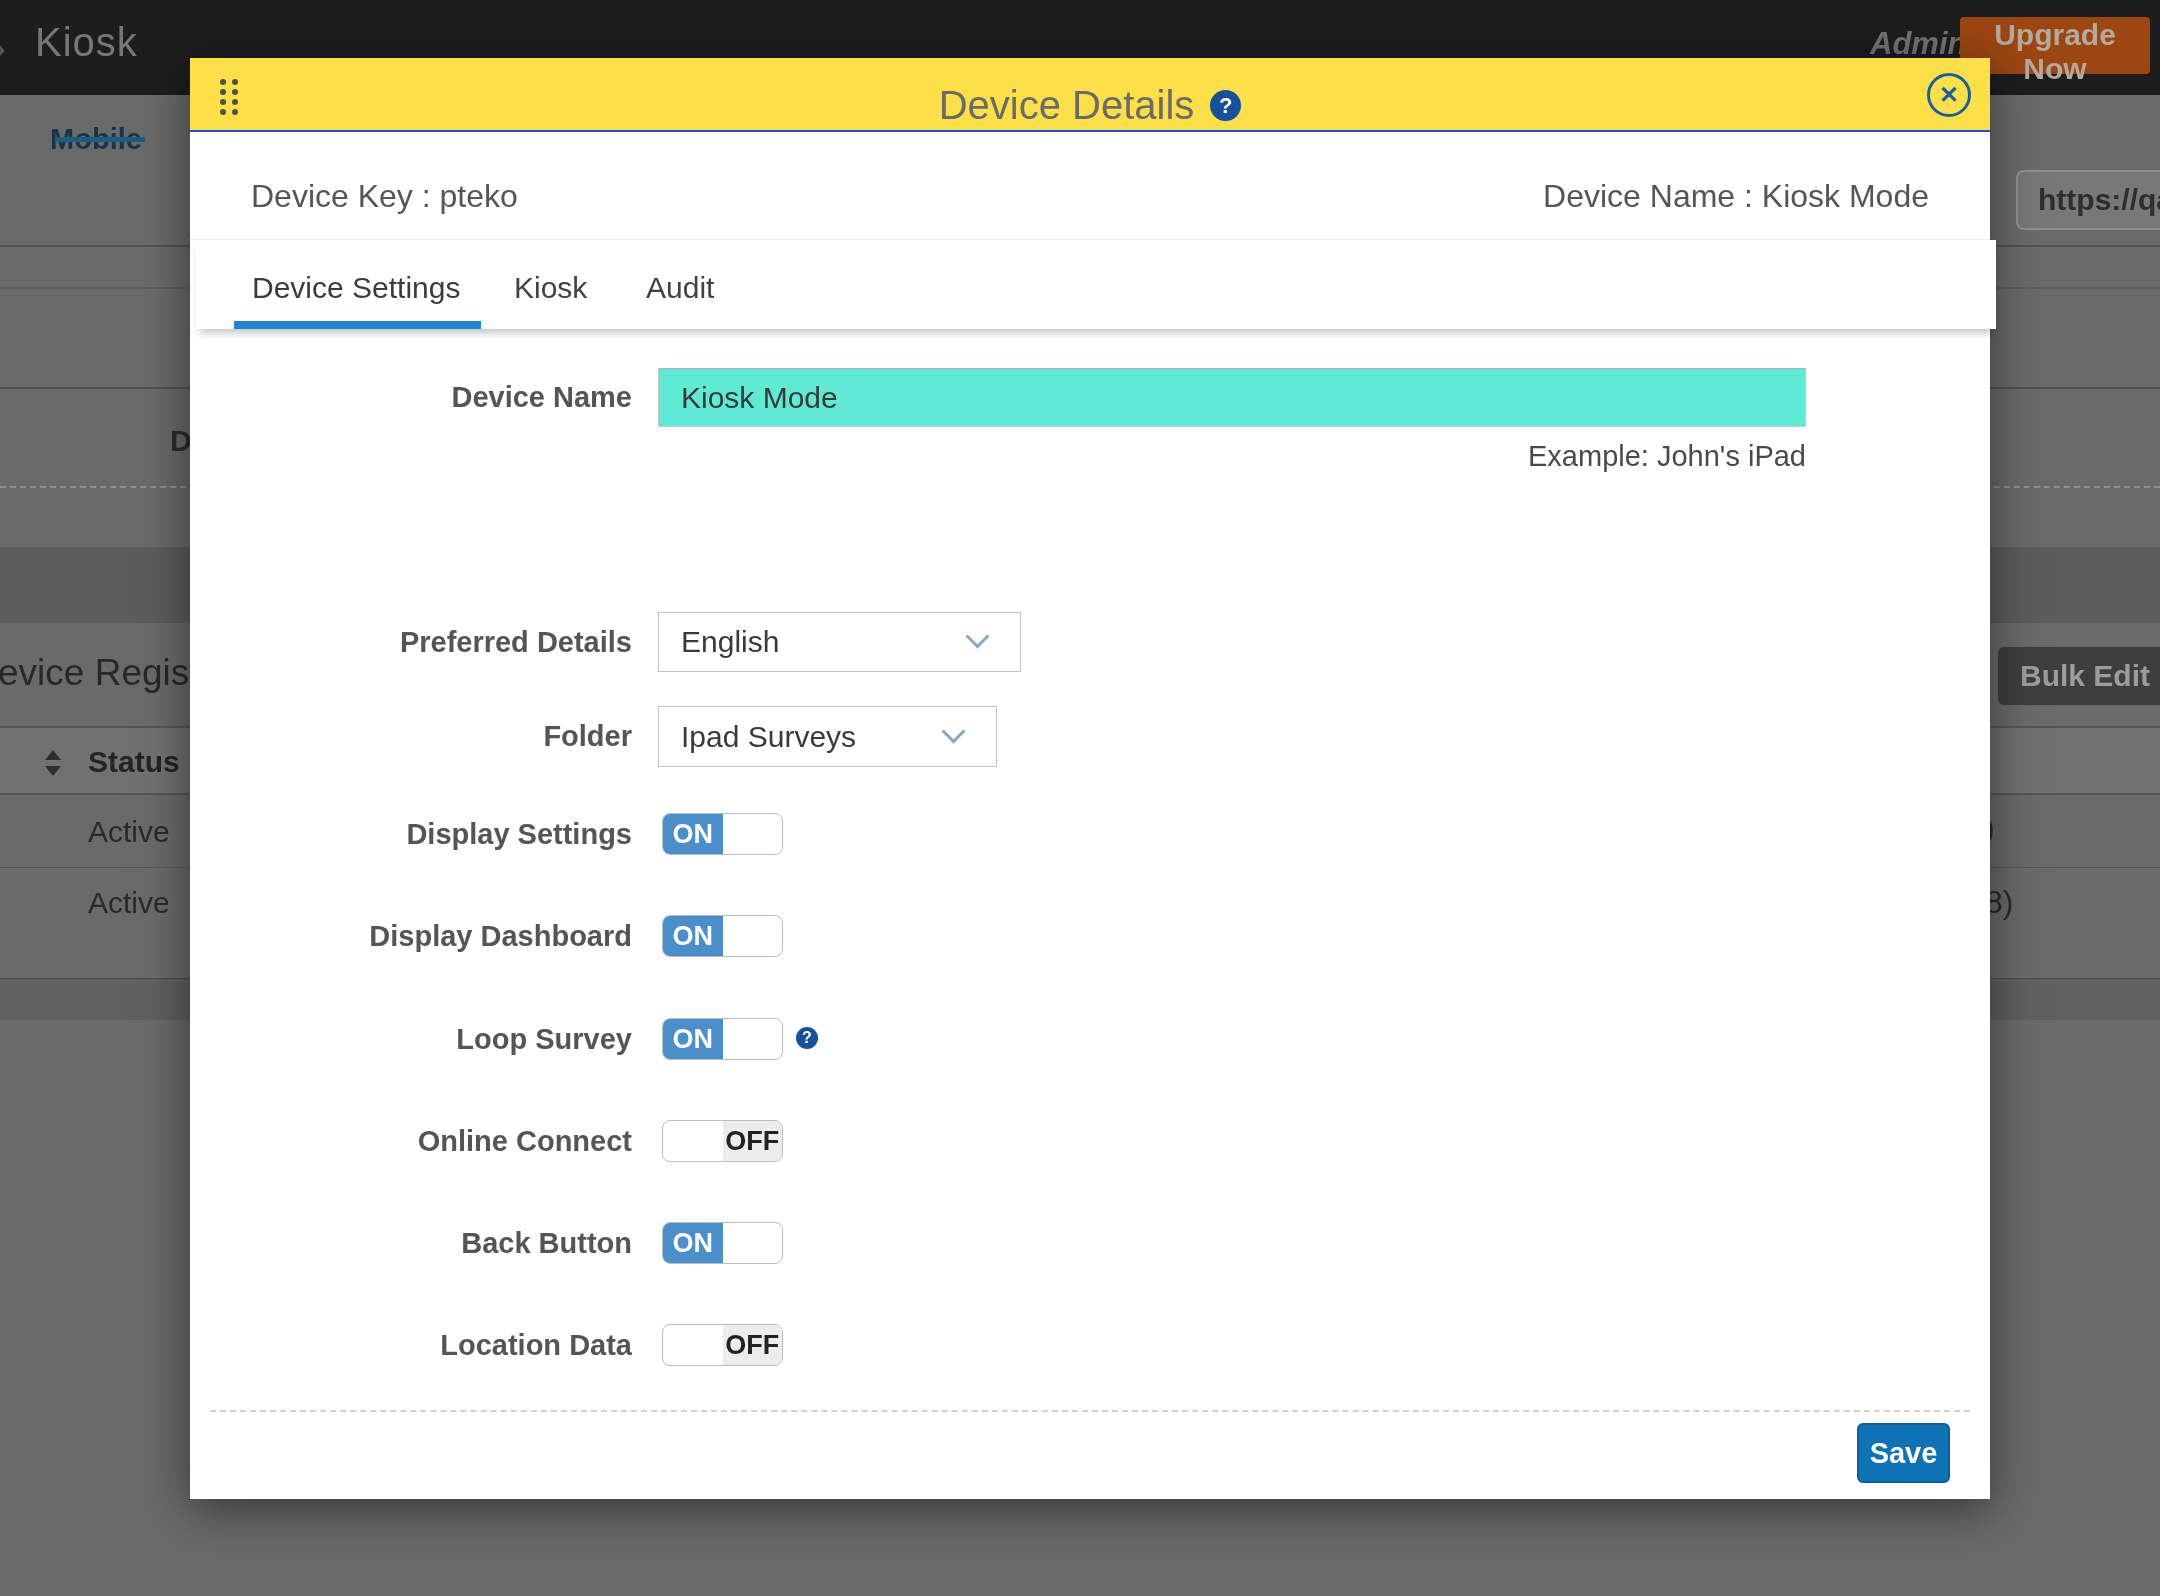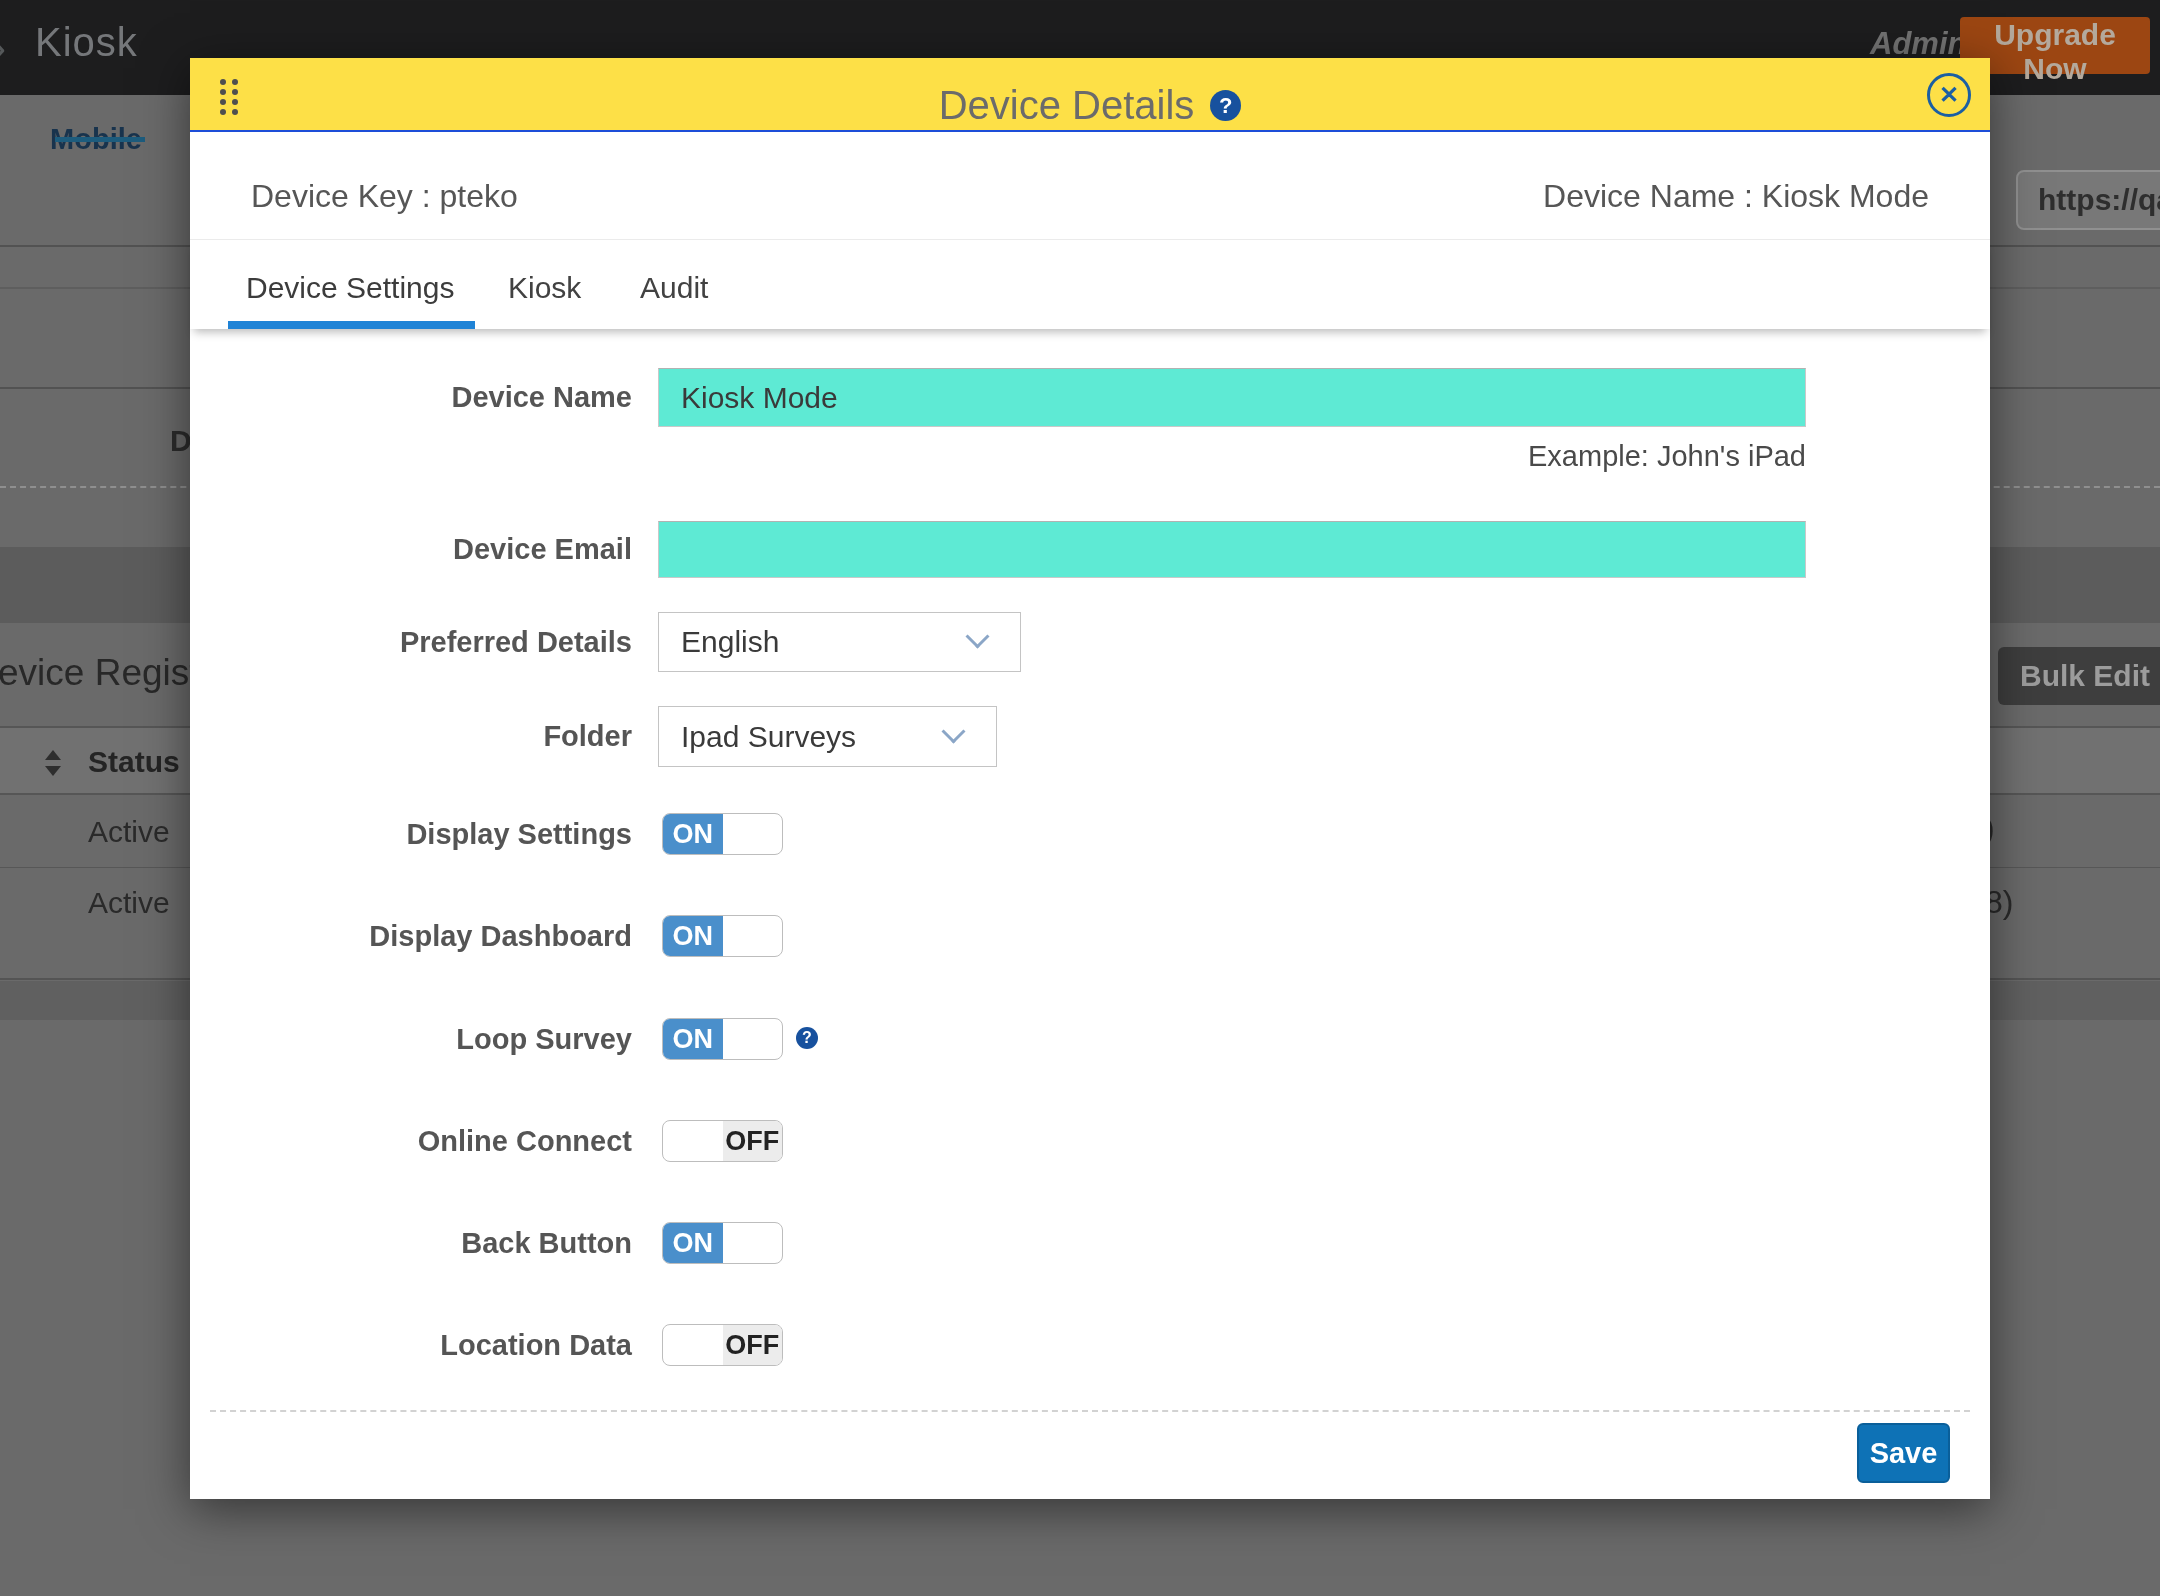--- a/index.html
+++ b/index.html
@@ -56,21 +56,21 @@
   .drag-dots i{width:6px;height:6px;border-radius:50%;background:#4f4f4f;}
   .title-wrap{position:absolute;left:0;top:0;width:100%;height:95px;display:flex;align-items:center;justify-content:center;gap:16px;}
   .modal-title{font-size:40px;color:#6b6b6b;}
   .help-badge{width:31px;height:31px;border-radius:50%;background:var(--help_blue,#1a55a0);color:#fff;
     font-size:22px;font-weight:bold;display:flex;align-items:center;justify-content:center;}
   .close-btn{position:absolute;left:1737px;top:15px;width:44px;height:44px;border-radius:50%;
     border:3px solid var(--close_blue,#1b5fa3);background:transparent;color:var(--close_blue,#1b5fa3);
     font-size:24px;font-weight:bold;display:flex;align-items:center;justify-content:center;font-family:inherit;padding:0;}
   .key-row{position:absolute;left:0;top:95px;width:100%;height:87px;border-bottom:1px solid #ebebeb;
     display:flex;align-items:center;justify-content:space-between;padding:0 61px;font-size:32px;color:#565656;}
-  .tab-row{position:absolute;left:0;top:182px;width:100%;height:89px;background:#fff;
+  .tab-row{position:absolute;left:6px;top:182px;width:100%;height:89px;background:#fff;
     box-shadow:0 7px 9px -4px rgba(0,0,0,0.28);}
   .tab{position:absolute;bottom:24px;font-size:30px;color:#424242;white-space:nowrap;cursor:pointer;}
   .tab-0{left:56px;color:#3c3c3c;}
   .tab-1{left:318px;}
   .tab-2{left:450px;}
   .tab-underline{position:absolute;left:38px;bottom:0;width:247px;height:8px;background:var(--tab_underline,#1f83d6);}
   
   .mrow{position:absolute;left:0;width:100%;}
   .flabel{position:absolute;left:0;top:0;height:100%;width:442px;display:flex;align-items:center;justify-content:flex-end;
     font-size:29px;font-weight:bold;color:#555;}
@@ -171,24 +171,20 @@
       <span class="tab tab-2">Audit</span>
       <span class="tab-underline"></span>
     </div>
 
     <div class="mrow" style="top:310px;height:59px">
       <div class="flabel">Device Name</div>
       <input class="text-input" type="text" value="Kiosk Mode" style="">
     </div>
     <div class="helper">Example: John's iPad</div>
 
-    <div class="mrow" style="top:463px;height:57px">
-      <div class="flabel">Device Email</div>
-      <input class="text-input" type="text" value="" style="">
-    </div>
 
     <div class="mrow" style="top:554px;height:60px">
       <div class="flabel">Preferred Details</div>
       <div class="select sel-lang">
         <span>English</span>
         <span class="chev"></span>
       </div>
     </div>
 
     <div class="mrow" style="top:648px;height:61px">

